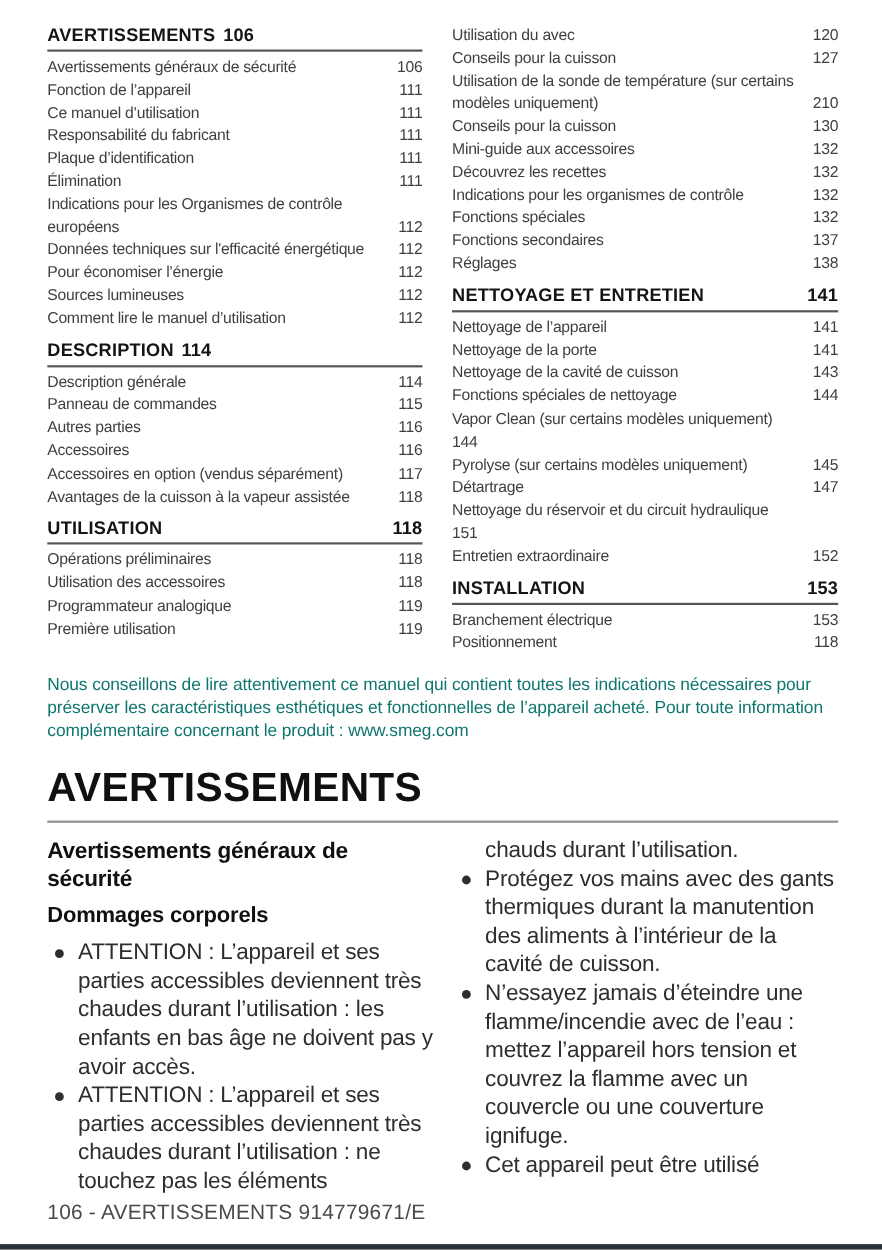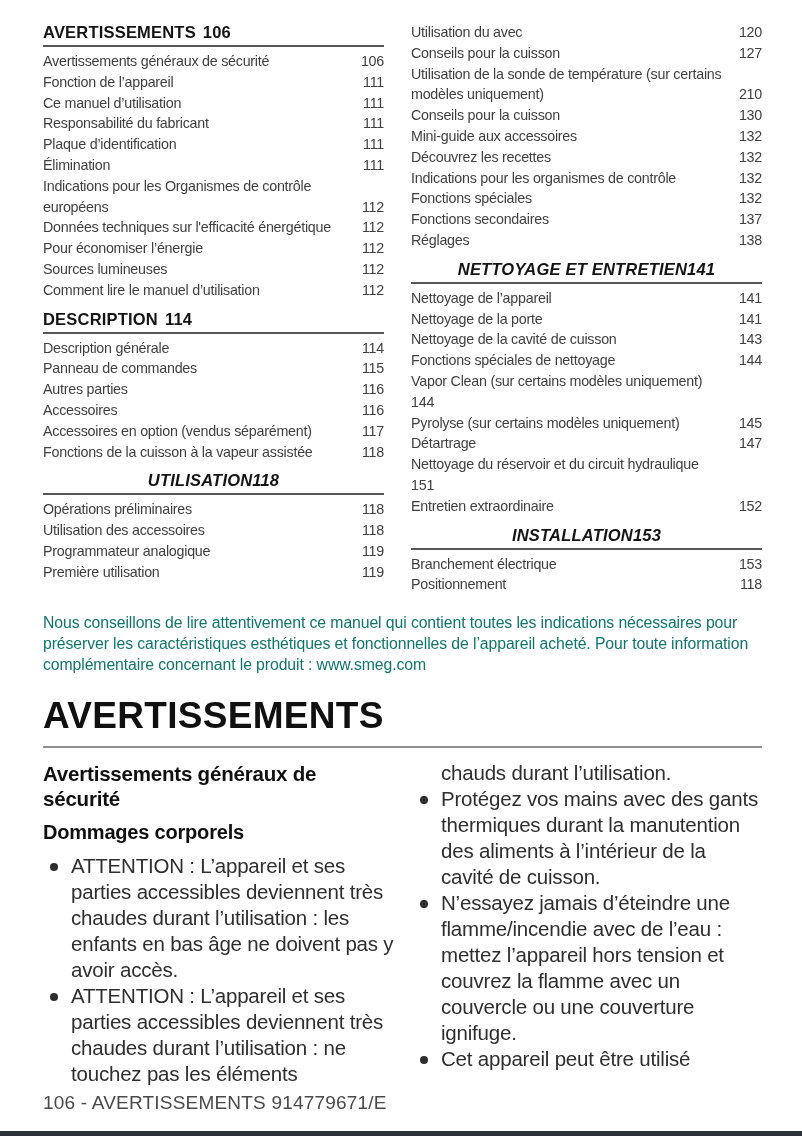--- a/index.html
+++ b/index.html
@@ -11,21 +11,21 @@
 
   
   .toc{display:grid;grid-template-columns:341px 1fr;column-gap:27px;}
   .toc-col{min-width:0;}
   .toc-head{
     display:flex;align-items:baseline;font-weight:700;font-size:16.5px;
     color:#141414;letter-spacing:.2px;margin-top:8px;line-height:20px;
   }
   .toc-col > .toc-head:first-child{margin-top:0;}
   .toc-head.inline{justify-content:flex-start;gap:7px;}
-  .toc-head.spread{justify-content:center;font-style:italic;}
+  .toc-head.spread{justify-content:space-between;}
   .toc-rule{height:2px;background:#565656;margin:3px 0 4px;}
   .toc-entry{
     display:flex;align-items:flex-end;font-size:14.3px;line-height:20.8px;
     color:#3f3f3f;letter-spacing:-.25px;
   }
   .toc-entry .lbl{flex:1 1 auto;min-width:0;padding-right:6px;}
   .toc-entry .pg{white-space:nowrap;}
   .toc-entry.ownline{display:block;}
   .toc-entry.ownline .pg{display:block;}
 
@@ -141,21 +141,21 @@
         </div>
         <div class="toc-entry">
           <span class="lbl">Accessoires</span>
           <span class="pg">116</span>
         </div>
         <div class="toc-entry">
           <span class="lbl">Accessoires en option (vendus séparément)</span>
           <span class="pg">117</span>
         </div>
         <div class="toc-entry">
-          <span class="lbl">Fonctions de la cuisson à la vapeur assistée</span>
+          <span class="lbl">Avantages de la cuisson à la vapeur assistée</span>
           <span class="pg">118</span>
         </div>
         <div class="toc-head spread">
           <span>UTILISATION</span>
           <span>118</span>
         </div>
         <div class="toc-rule"></div>
         <div class="toc-entry">
           <span class="lbl">Opérations préliminaires</span>
           <span class="pg">118</span>

